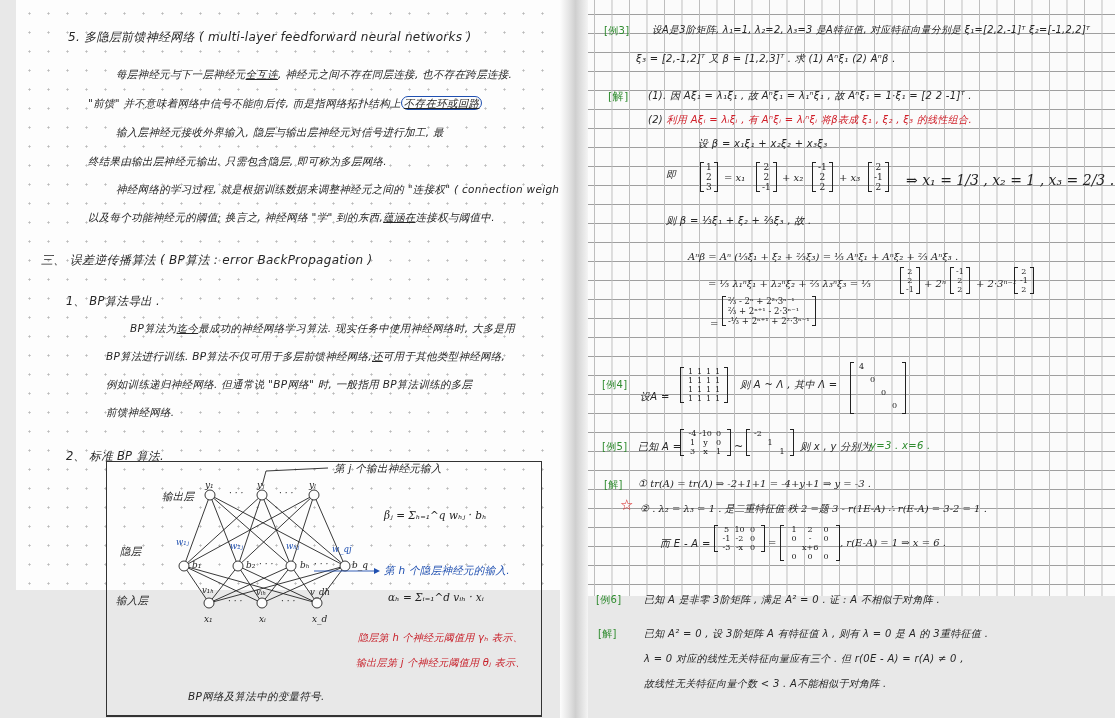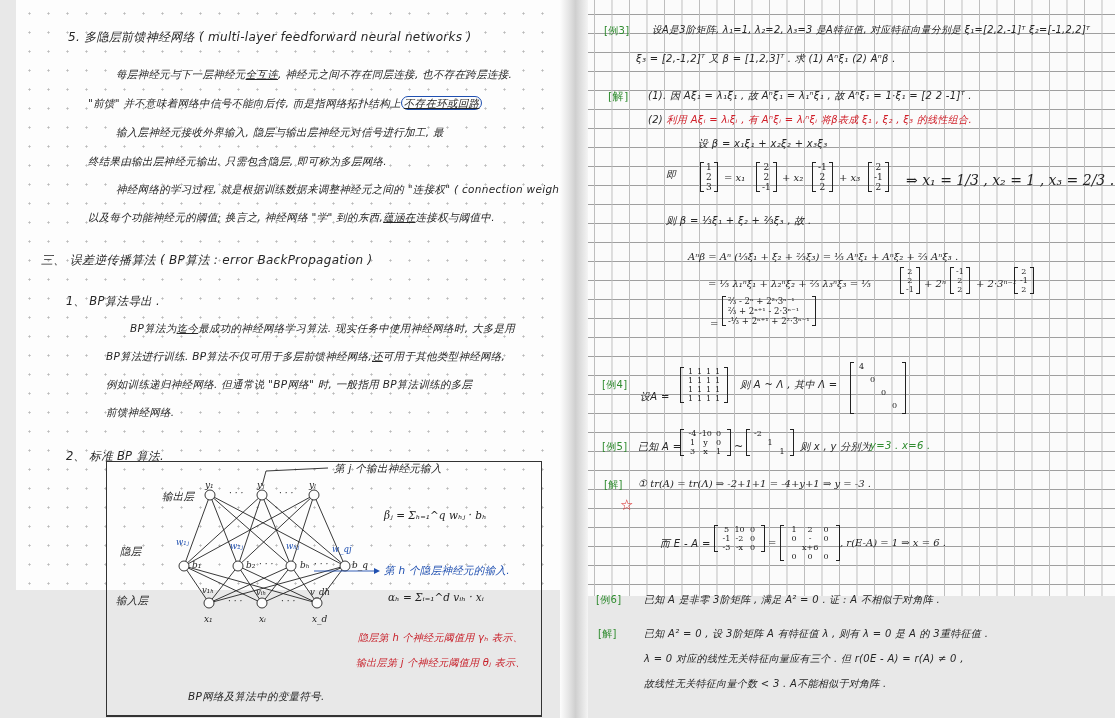--- a/index.html
+++ b/index.html
@@ -295,20 +295,21 @@
     <span></span>
       <span></span>
       <span>1</span>
   </div>
   <div class="hw sm" style="left:212px;top:440px;font-size:10px;">则 x , y 分别为</div>
   <div class="hw sm" style="left:282px;top:440px;font-size:10px;color:#2e8b2e;">y=3 .  x=6 .</div>
 
   <div class="hw green" style="left:16px;top:478px;font-size:10px;">[解]</div>
   <div class="math" style="left:50px;top:478px;font-size:10px;">① tr(A) = tr(Λ) ⇒ -2+1+1 = -4+y+1   ⇒  y = -3 .</div>
   <div class="star" style="left:32px;top:496px;">☆</div>
+  <div class="math" style="left:52px;top:502px;font-size:10px;">② . λ₂ = λ₃ = 1 . 是二重特征值   秩  2 =题 3 - r(1E-A)   ∴ r(E-A) = 3-2 = 1 .</div>
   <div class="hw sm" style="left:72px;top:537px;font-size:10px;">而 E - A =</div>
   <div class="bracket-matrix" style="left:126px;top:525px;grid-template-columns:repeat(3,13px);font-size:8px;">
     <span>5</span>
       <span>10</span>
       <span>0</span>
     <span>-1</span>
       <span>-2</span>
       <span>0</span>
     <span>-3</span>
       <span>-x</span>

